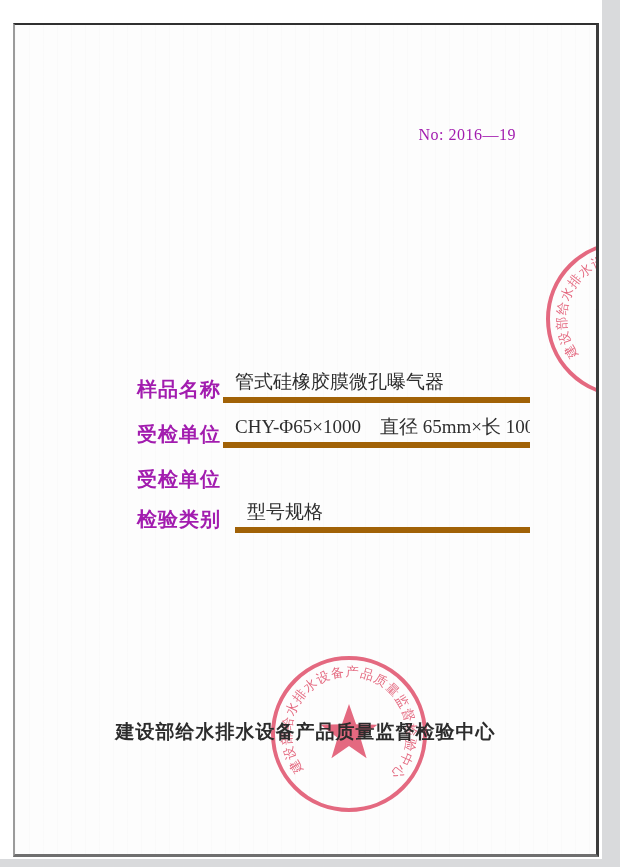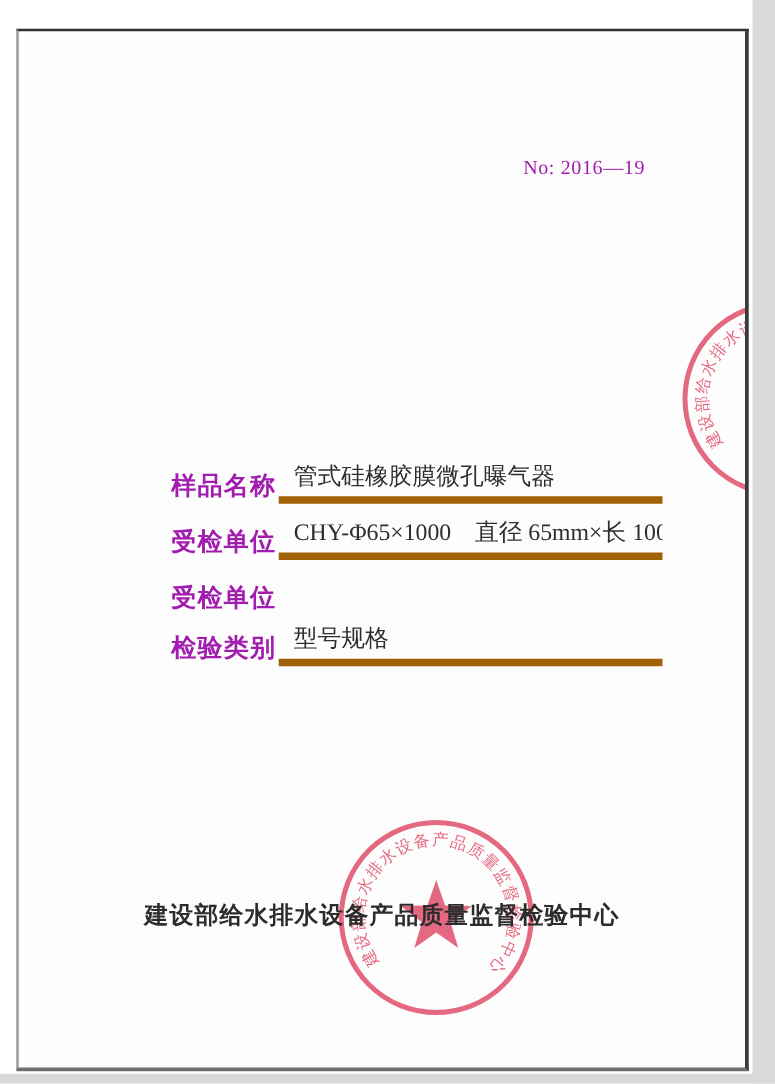--- a/index.html
+++ b/index.html
@@ -71,21 +71,21 @@
     position: absolute;
     top: 348px; left: 122px; right: 66px;
   }
   .frow {
     display: flex;
     align-items: flex-end;
     height: 30px;
     margin-bottom: 15px;
   }
   .frow.gap-sm { margin-bottom: 10px; }
-  .frow.last { margin-bottom: 0; }
+  .frow.last { margin-bottom: 0; gap: 12px; }
   .flabel {
     flex: none;
     font-weight: bold;
     font-size: 20px;
     line-height: 28px;
     letter-spacing: 1px;
     color: #a21caf;
     white-space: nowrap;
   }
   .fvalue {

